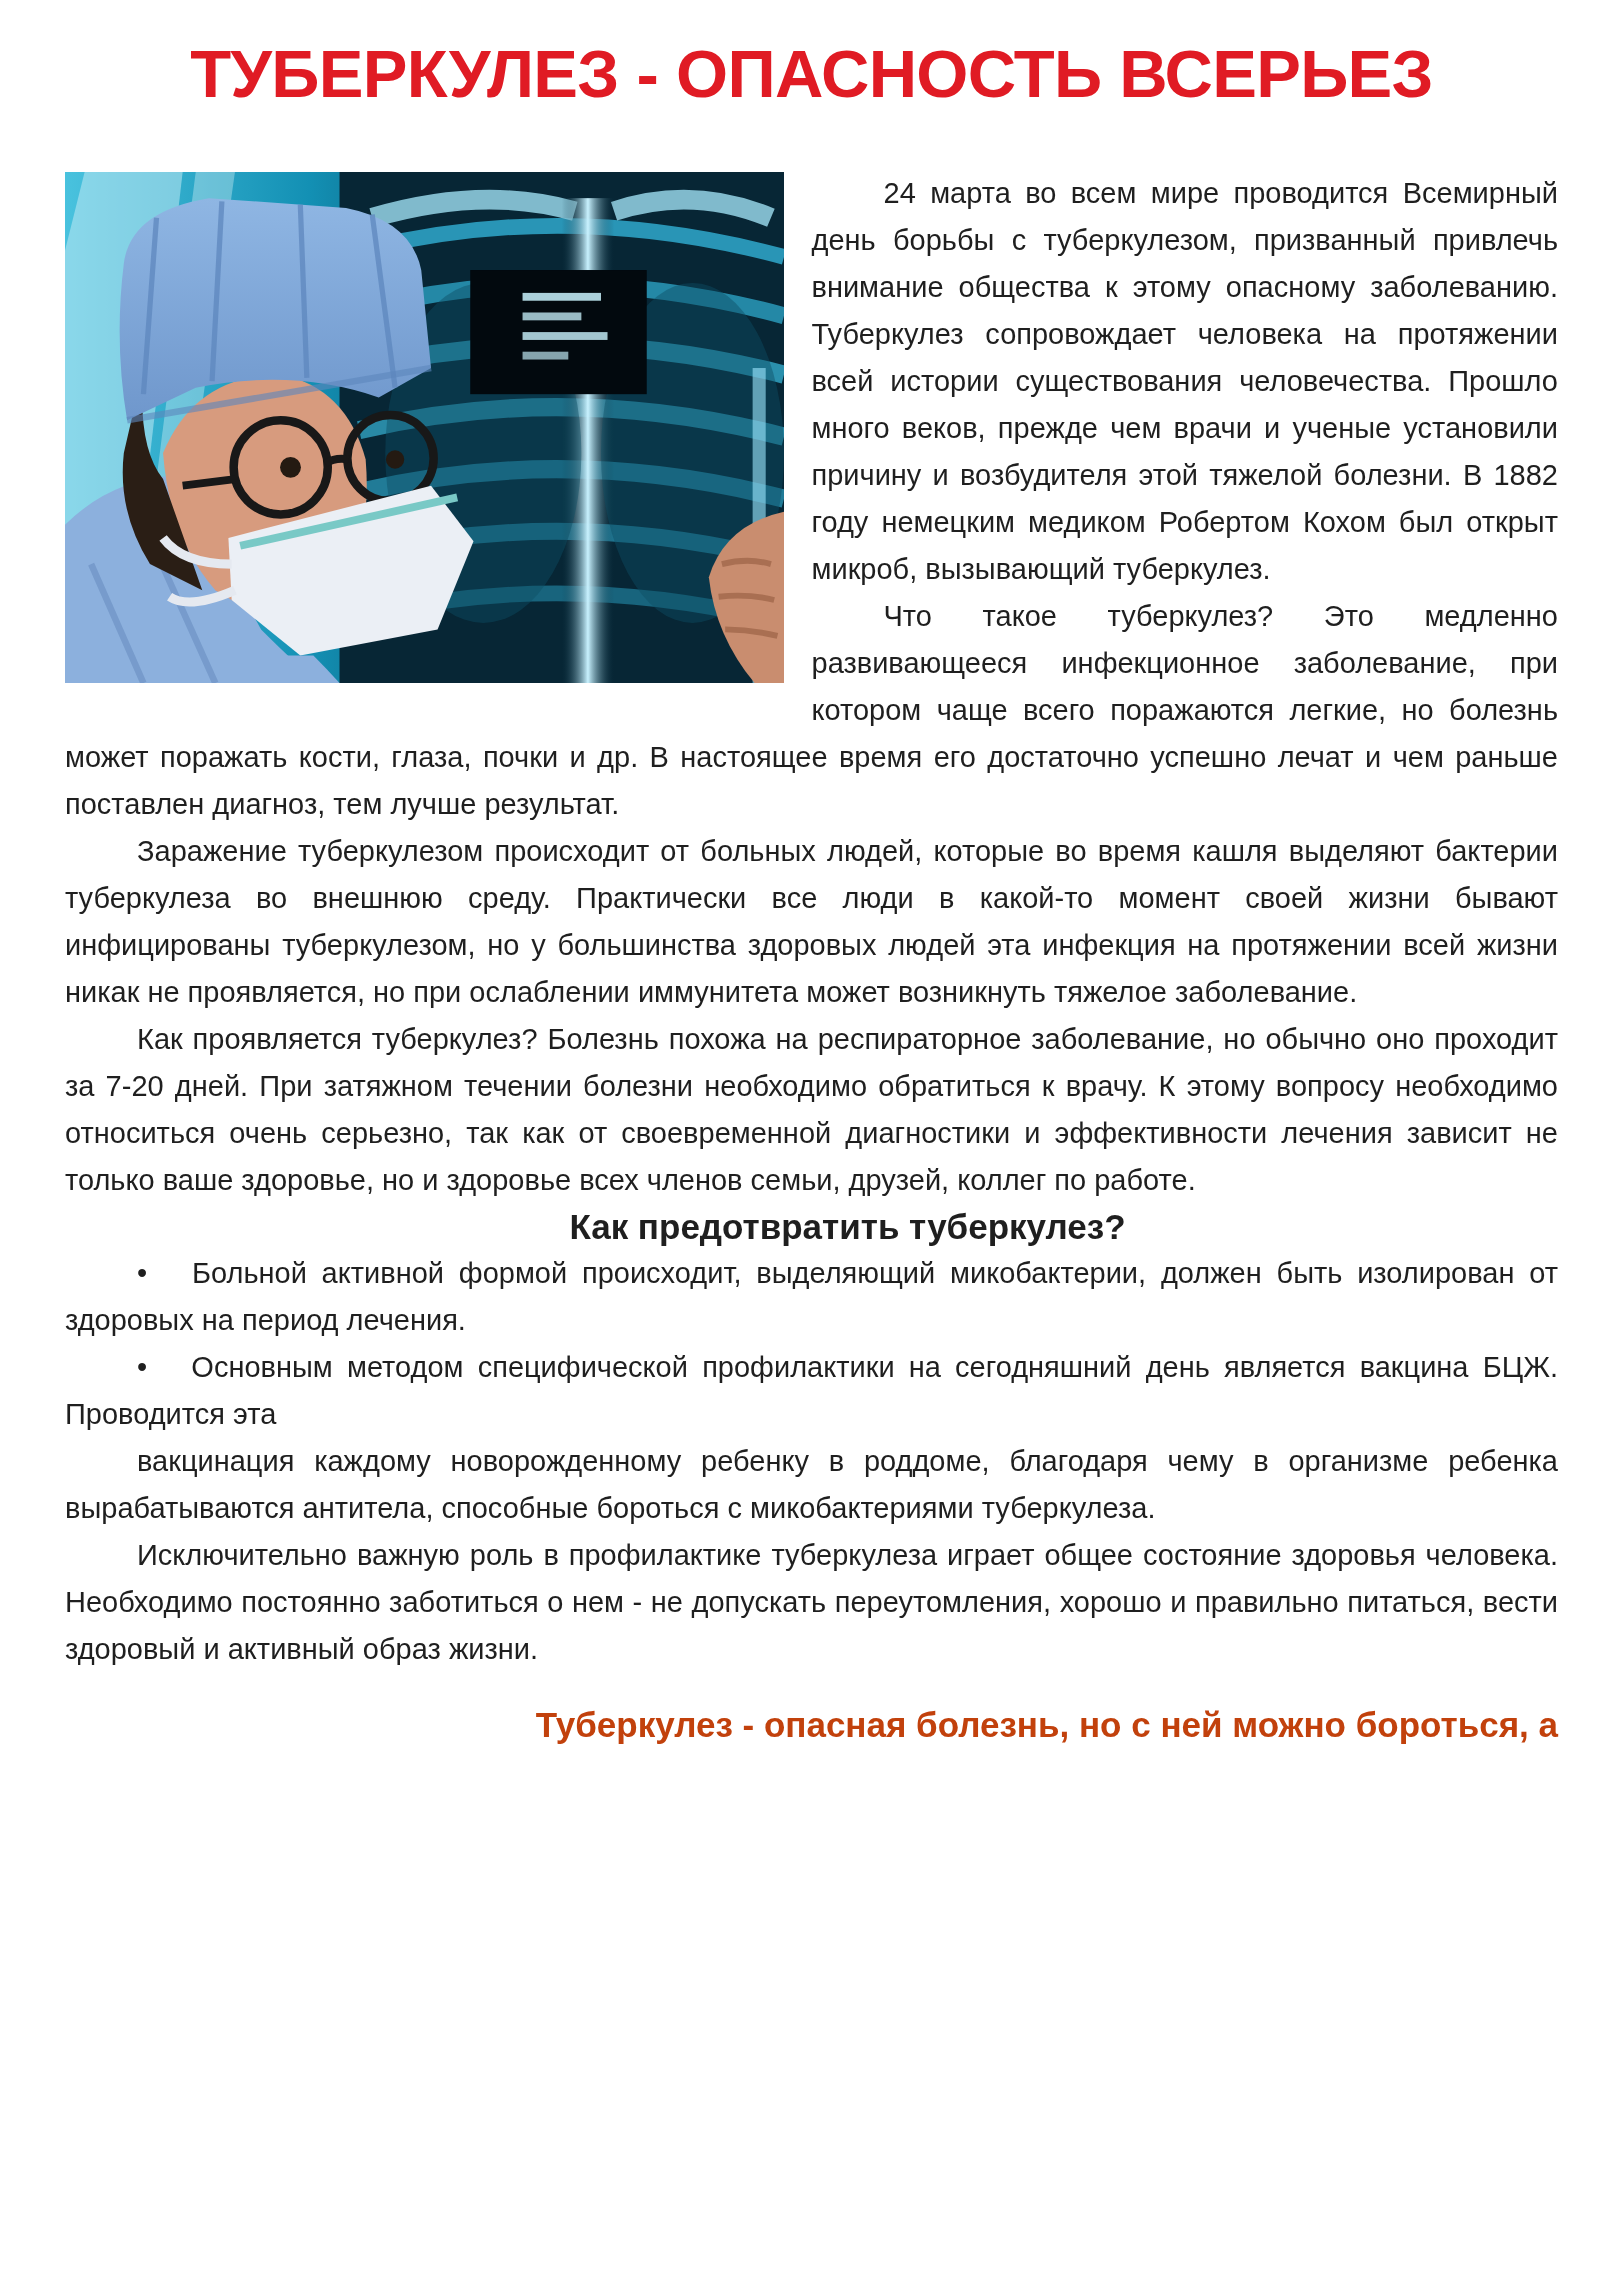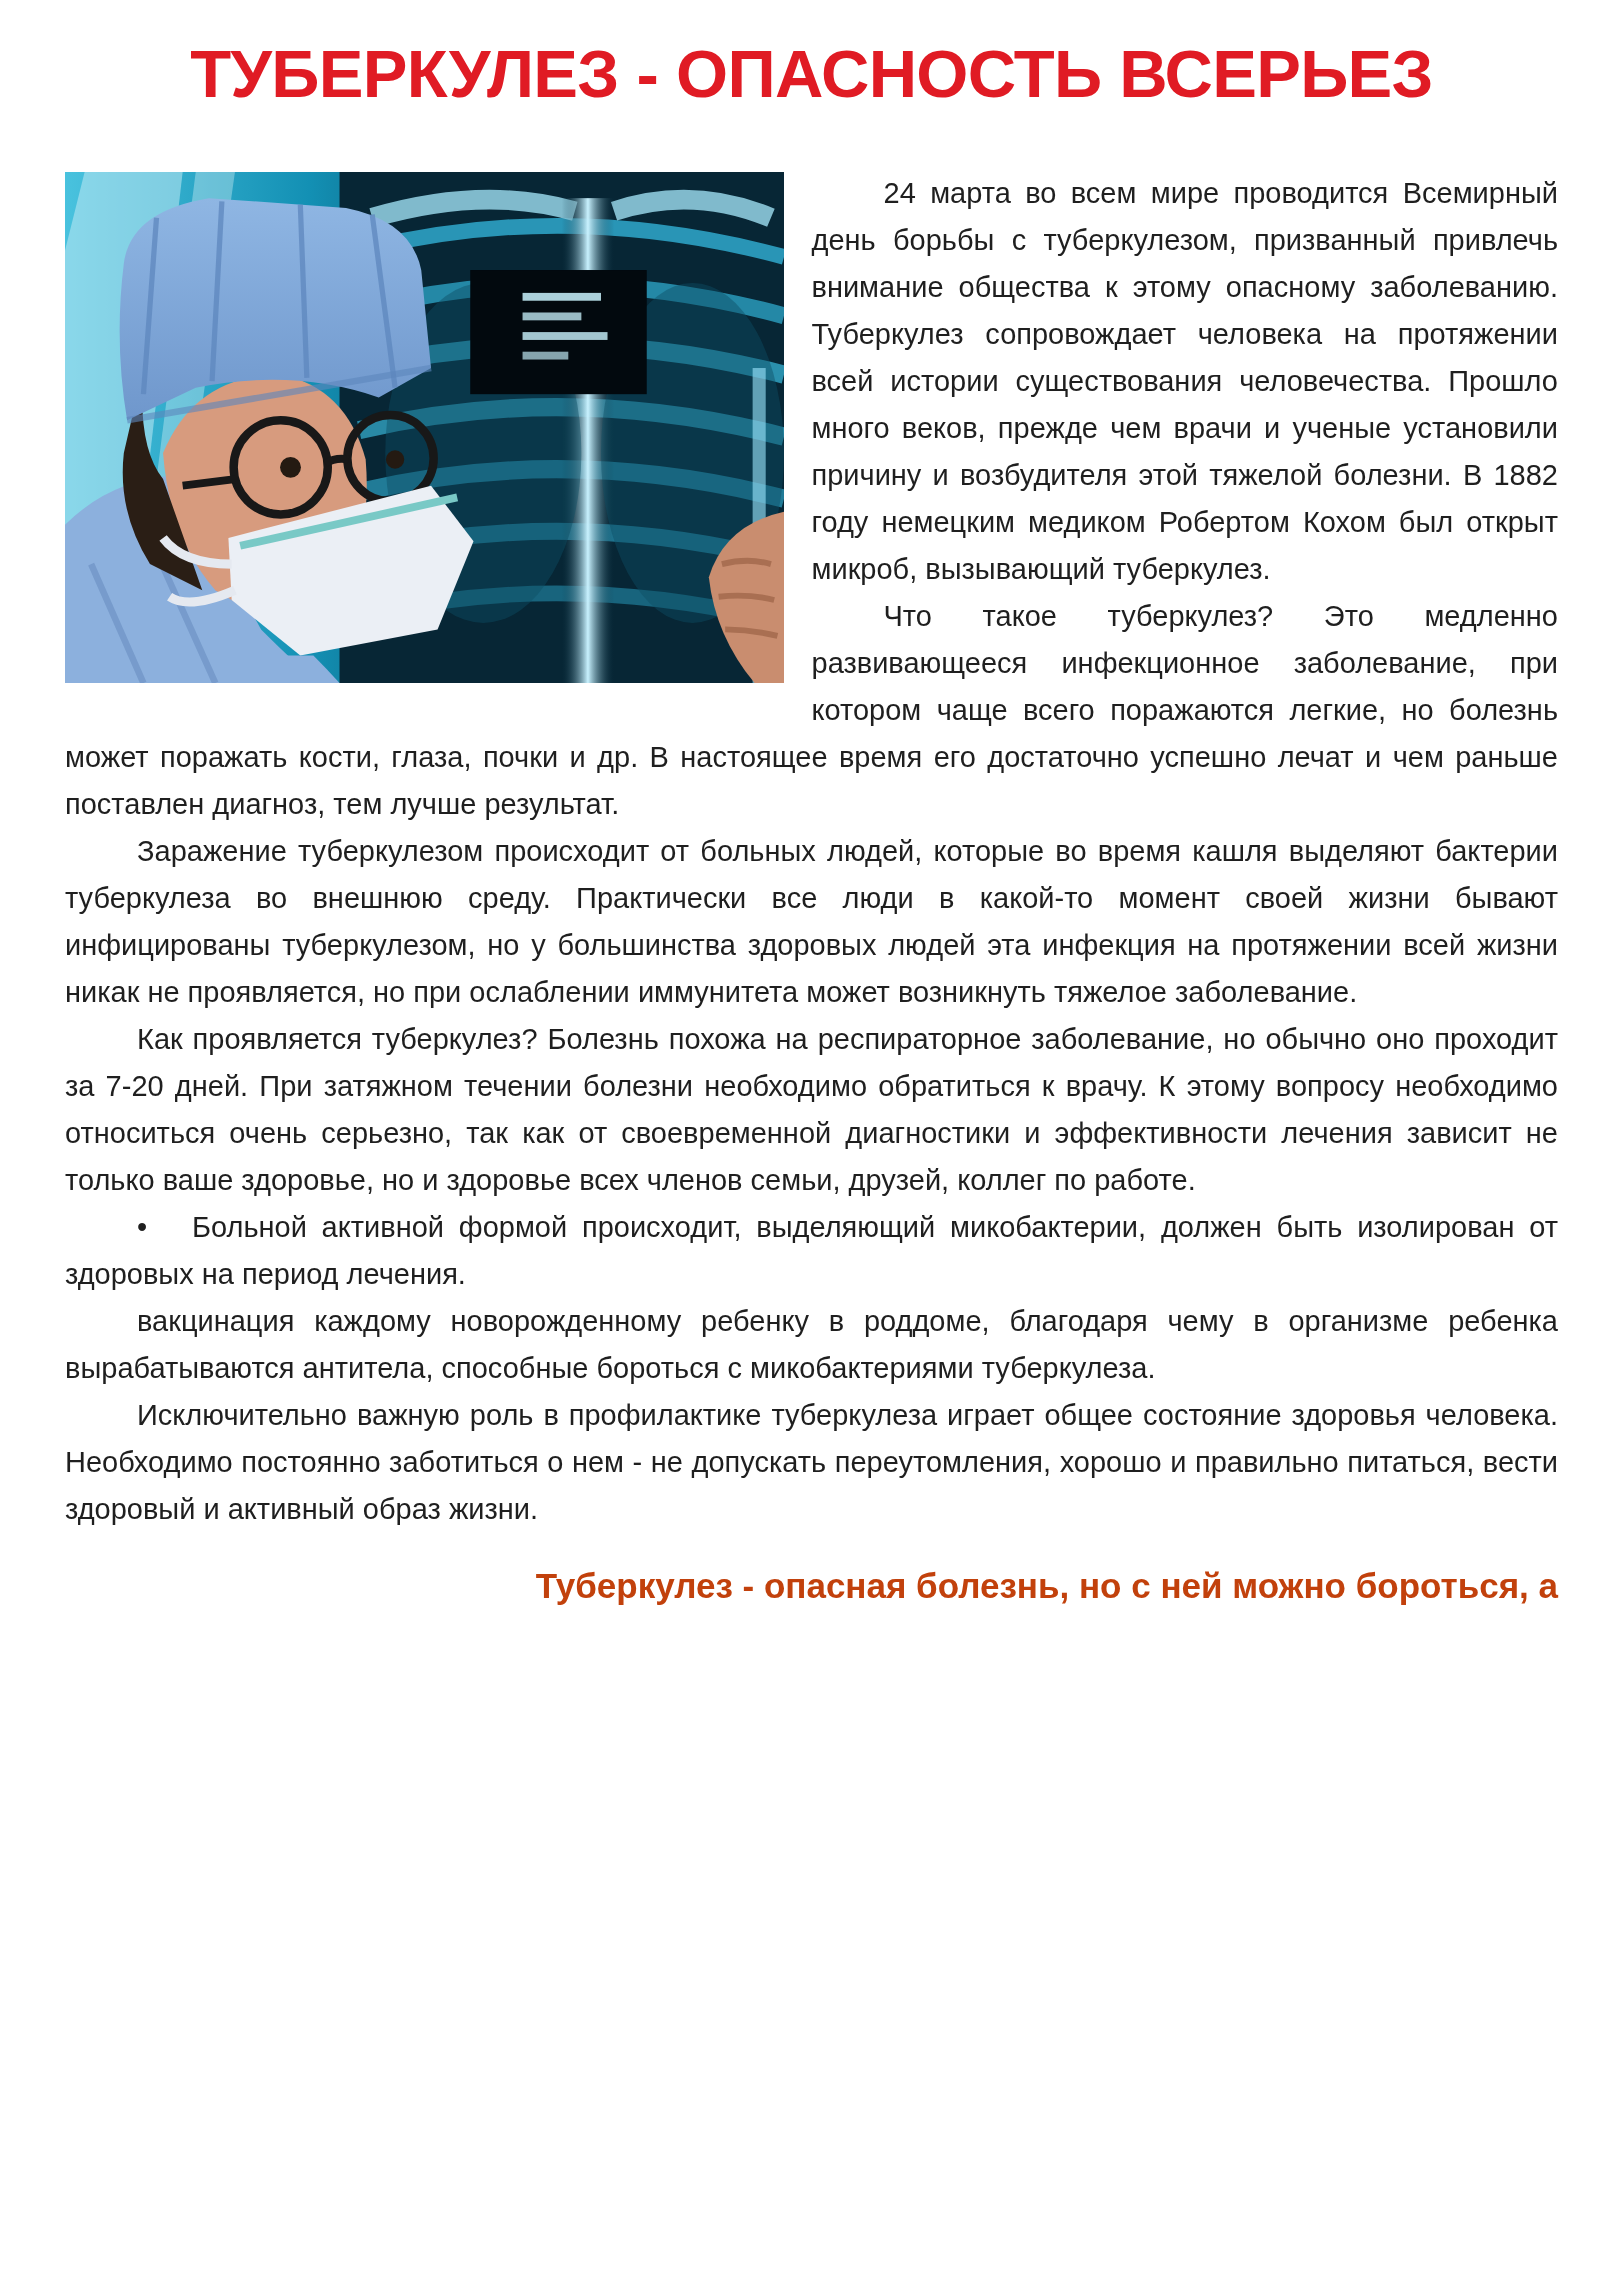--- a/index.html
+++ b/index.html
@@ -154,23 +154,25 @@
     </span>
 
     <p class="para first"><b>24 марта во всем мире проводится Всемирный день борьбы с туберкулезом, призванный привлечь внимание общества к этому опасному заболеванию.</b><span> Туберкулез сопровождает человека на протяжении всей истории существования человечества. Прошло много веков, прежде чем врачи и ученые установили причину и возбудителя этой тяжелой болезни. В 1882 году немецким медиком Робертом Кохом был открыт микроб, вызывающий туберкулез.</span></p>
 
     <p class="para"><b>Что такое туберкулез?</b><span> Это медленно развивающееся инфекционное заболевание, при котором чаще всего поражаются легкие, но болезнь может поражать кости, глаза, почки и др. В настоящее время его достаточно успешно лечат и чем раньше поставлен диагноз, тем лучше результат.</span></p>
 
     <p class="para">Заражение туберкулезом происходит от больных людей, которые во время кашля выделяют бактерии туберкулеза во внешнюю среду. Практически все люди в какой-то момент своей жизни бывают инфицированы туберкулезом, но у большинства здоровых людей эта инфекция на протяжении всей жизни никак не проявляется, но при ослаблении иммунитета может возникнуть тяжелое заболевание.</p>
 
     <p class="para"><b>Как проявляется туберкулез?</b><span> Болезнь похожа на респираторное заболевание, но обычно оно проходит за 7-20 дней. При затяжном течении болезни необходимо обратиться к врачу. К этому вопросу необходимо относиться очень серьезно, так как от своевременной диагностики и эффективности лечения зависит не только ваше здоровье, но и здоровье всех членов семьи, друзей, коллег по работе.</span></p>
 
+    <p class="para section-heading">Как предотвратить туберкулез?</p>
 
     <p class="para bullet"><span class="dot">•</span><span> Больной активной формой происходит, выделяющий микобактерии, должен быть изолирован от здоровых на период лечения.</span></p>
 
+    <p class="para bullet"><span class="dot">•</span><span> Основным методом специфической профилактики на сегодняшний день является вакцина БЦЖ. Проводится эта</span></p>
 
     <p class="para">вакцинация каждому новорожденному ребенку в роддоме, благодаря чему в организме ребенка вырабатываются антитела, способные бороться с микобактериями туберкулеза.</p>
 
 
 
     <p class="para">Исключительно важную роль в профилактике туберкулеза играет общее состояние здоровья человека. Необходимо постоянно заботиться о нем - не допускать переутомления, хорошо и правильно питаться, вести здоровый и активный образ жизни.</p>
 
     <div class="footer-slogan">
       <span>Туберкулез - опасная болезнь, но с ней можно бороться, а</span>
     </div>

